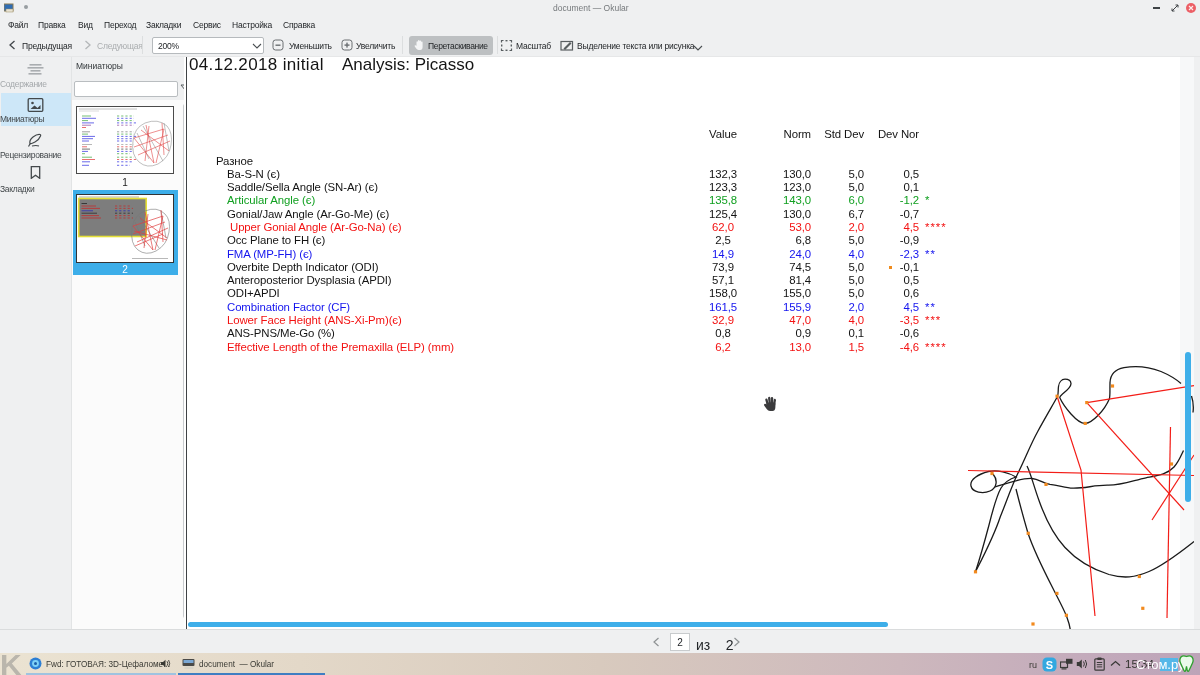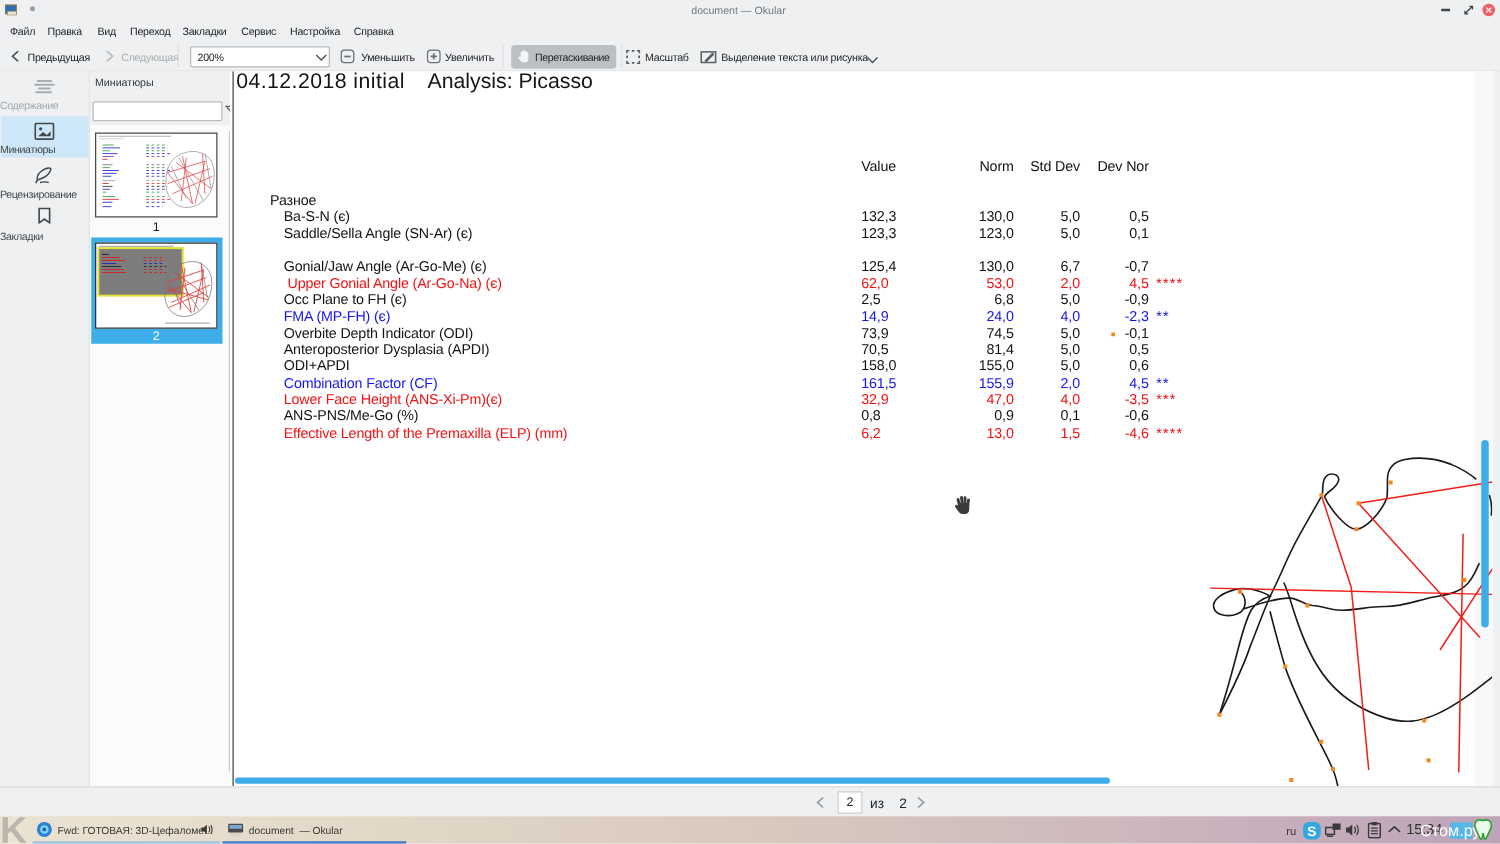--- a/index.html
+++ b/index.html
@@ -26,21 +26,21 @@
   #thumbpanel { left:71px; top:57px; width:119px; height:572px; background:#eff0f1; border-left:1px solid #e2e4e5;}
   #thumbhead { position:absolute; left:4px; top:4px; font-size:8.5px; color:#33383b; }
   #searchbox { position:absolute; left:2px; top:24px; width:104px; height:16px; background:#fff; border:1px solid #b9bdc0; border-radius:2px; }
   #thumblist { position:absolute; left:0px; top:43px; width:119px; height:529px; background:#fbfbfb; }
   
   #docarea { left:184px; top:57px; width:1010px; height:664px; background:#ffffff; overflow:hidden; }
   #pageedge { position:absolute; left:1.5px; top:0; width:1.5px; height:572px; background:#3f4245; }
   #doctitle { position:absolute; left:5px; top:-2px; font-size:17px; color:#141414; letter-spacing:0px;}
   .hrow { position:absolute; left:0; width:1010px; height:13px; font-size:11.4px; letter-spacing:-0.1px; color:#141414; }
   .lab { position:absolute; top:0; white-space:pre; }
-  .c1 { position:absolute; left:505px; width:68px; text-align:left; top:0;}
+  .c1 { position:absolute; left:505px; width:68px; text-align:center; top:0;}
   .c2 { position:absolute; left:565px; width:62px; text-align:right; top:0;}
   .c3 { position:absolute; left:615px; width:65px; text-align:right; top:0;}
   .c4 { position:absolute; left:665px; width:70px; text-align:right; top:0;}
   .st { position:absolute; left:741px; top:0; letter-spacing:1px;}
   .grn { color:#11a021; }
   .red { color:#f31212; }
   .blu { color:#1515ee; }
   #vscroll { position:absolute; left:1001px; top:295px; width:5.5px; height:150px; background:#3daee9; border-radius:3px; }
   #hscroll { position:absolute; left:4px; top:565px; width:700px; height:5px; background:#3daee9; border-radius:2.5px; }
   
@@ -282,20 +282,28 @@
       <span class="c3">5,0</span>
       <span class="c4">0,5</span>
     </div>
   <div class="hrow" style="top:124px;">
       <span class="lab" style="left:43px">Saddle/Sella Angle (SN-Ar) (є)</span>
       <span class="c1">123,3</span>
       <span class="c2">123,0</span>
       <span class="c3">5,0</span>
       <span class="c4">0,1</span>
     </div>
+  <div class="hrow grn" style="top:137.3px;">
+      <span class="lab" style="left:43px">Articular Angle (є)</span>
+      <span class="c1">135,8</span>
+      <span class="c2">143,0</span>
+      <span class="c3">6,0</span>
+      <span class="c4">-1,2</span>
+      <span class="st">*</span>
+    </div>
   <div class="hrow" style="top:150.6px;">
       <span class="lab" style="left:43px">Gonial/Jaw Angle (Ar-Go-Me) (є)</span>
       <span class="c1">125,4</span>
       <span class="c2">130,0</span>
       <span class="c3">6,7</span>
       <span class="c4">-0,7</span>
     </div>
   <div class="hrow red" style="top:163.9px;">
       <span class="lab" style="left:46px">Upper Gonial Angle (Ar-Go-Na) (є)</span>
       <span class="c1">62,0</span>
@@ -322,21 +330,21 @@
   <div class="hrow" style="top:203.8px;">
       <span class="lab" style="left:43px">Overbite Depth Indicator (ODI)</span>
       <span class="c1">73,9</span>
       <span class="c2">74,5</span>
       <span class="c3">5,0</span>
       <span class="c4">-0,1</span>
       <span style="position:absolute;left:705px;top:5px;width:3px;height:3px;background:#ef8b1d;"></span>
     </div>
   <div class="hrow" style="top:217.1px;">
       <span class="lab" style="left:43px">Anteroposterior Dysplasia (APDI)</span>
-      <span class="c1">70,5</span>
+      <span class="c1">57,1</span>
       <span class="c2">81,4</span>
       <span class="c3">5,0</span>
       <span class="c4">0,5</span>
     </div>
   <div class="hrow" style="top:230.4px;">
       <span class="lab" style="left:43px">ODI+APDI</span>
       <span class="c1">158,0</span>
       <span class="c2">155,0</span>
       <span class="c3">5,0</span>
       <span class="c4">0,6</span>
@@ -427,21 +435,21 @@
 
   <div id="vscroll"></div>
   <div id="hscroll"></div>
 </div>
 
 <div class="abs" id="navbar">
   <svg class="abs" style="left:652px;top:7px" width="9" height="10" viewBox="0 0 9 10">
       <path d="M6.5,1 L2,5 L6.5,9" stroke="#8e9294" stroke-width="1.2" fill="none"></path>
     </svg>
   <div class="abs" style="left:670px;top:2.5px;width:20px;height:18px;background:#fff;border:1px solid #c8cbcd;text-align:center;font-size:10px;color:#232629;line-height:17px;">2</div>
-  <div class="abs" style="left:696px;top:7px;font-size:11px;color:#232629;">из&nbsp;&nbsp;&nbsp;&nbsp;2</div>
+  <div class="abs" style="left:696px;top:7px;font-size:14px;color:#232629;">из&nbsp;&nbsp;&nbsp;&nbsp;2</div>
   <svg class="abs" style="left:732px;top:7px" width="9" height="10" viewBox="0 0 9 10">
       <path d="M2.5,1 L7,5 L2.5,9" stroke="#8e9294" stroke-width="1.2" fill="none"></path>
     </svg>
 </div>
 
 <div class="abs" id="taskbar">
   <div class="abs" style="left:0px;top:-5px;font-size:30px;color:#808080;opacity:0.45;font-weight:bold;">K</div>
   <div class="abs" style="left:26px;top:20px;width:150px;height:2px;background:#9fc3e0;"></div>
   <div class="abs" style="left:178px;top:20px;width:147px;height:2px;background:#3f7ec2;"></div>
   <svg class="abs" style="left:29px;top:4px" width="13" height="13" viewBox="0 0 13 13">

